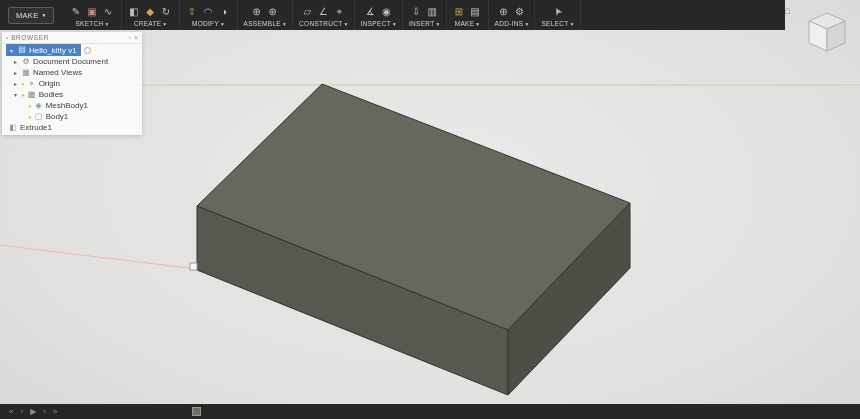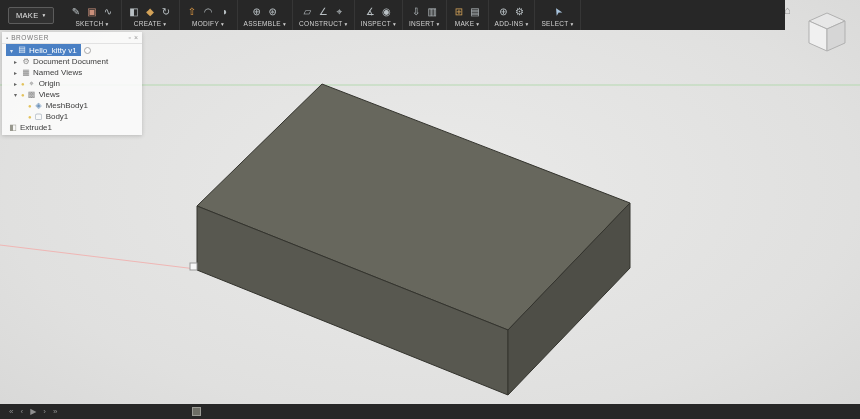--- a/index.html
+++ b/index.html
@@ -212,21 +212,21 @@
       <span class="arr">▸</span>
       <span class="bulb" style="color: rgb(227, 194, 92);">●</span>
       <span class="bicon" style="color: rgb(138, 138, 138);">⌖</span>
       <span class="blabel">Origin</span>
     </div>
 
     <div class="brow">
       <span class="arr">▾</span>
       <span class="bulb" style="color: rgb(227, 194, 92);">●</span>
       <span class="bicon" style="color: rgb(138, 138, 138);">▩</span>
-      <span class="blabel">Views</span>
+      <span class="blabel">Bodies</span>
     </div>
 
     <div class="brow lvl2">
       <span class="bulb" style="color: rgb(227, 194, 92);">●</span>
       <span class="bicon" style="color: rgb(111, 148, 187);">◈</span>
       <span class="blabel">MeshBody1</span>
     </div>
 
     <div class="brow lvl2">
       <span class="bulb" style="color: rgb(227, 194, 92);">●</span>

